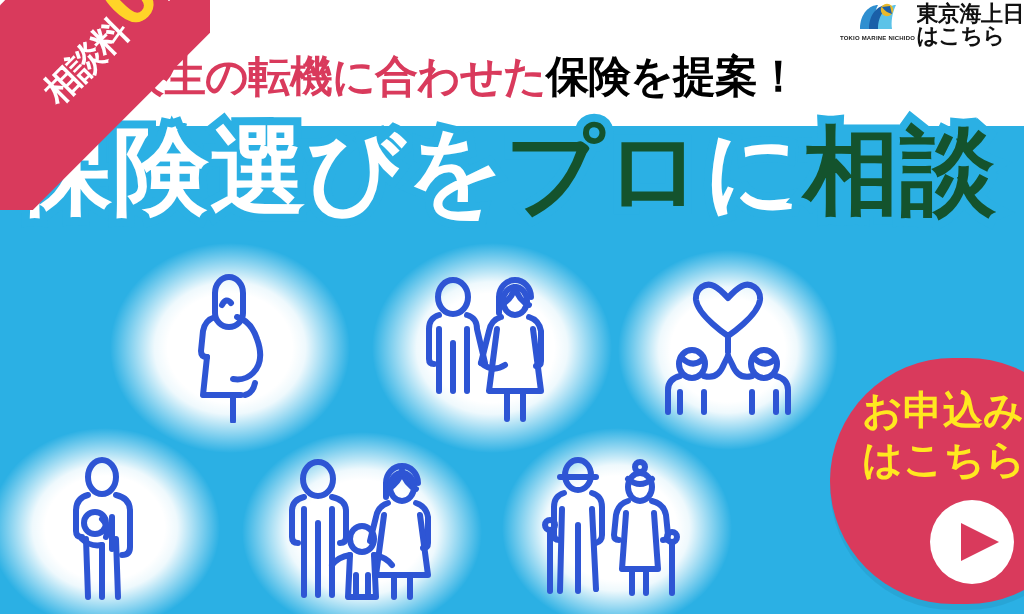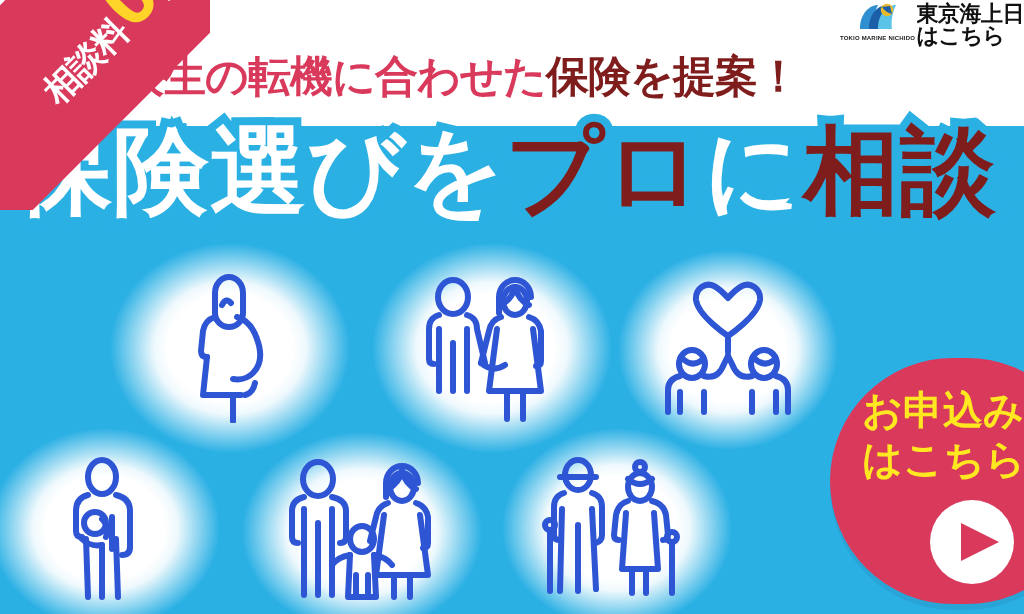--- a/index.html
+++ b/index.html
@@ -84,33 +84,33 @@
 
   
   .headline1 {
     position:absolute; left:0; top:55px; width:920px;
     text-align:center;
     font-size:43px; font-weight:bold; letter-spacing:-1px;
     white-space:nowrap; line-height:1;
     z-index:6;
   }
   .headline1 .red { color:#d93a5c; }
-  .headline1 .blk { color:#7f1d1d;margin-top:12px; }
+  .headline1 .blk { color:#000000;margin-top:12px; }
 
   
   .headline2 {
     position:absolute; left:16px; top:120px;
     font-size:96px; font-weight:bold; letter-spacing:1px;
     white-space:nowrap; line-height:1.06;
     z-index:7;
     -webkit-text-stroke:16px #2bb0e4;
     paint-order:stroke fill;
   }
   .headline2 .w { color:#ffffff; }
-  .headline2 .y { color:#7f1d1d; }
+  .headline2 .y { color:#14532d; }
 
   
   .icon-cell { position:absolute; z-index:3; }
   .glow {
     position:absolute; left:0; top:0; width:100%; height:100%;
     border-radius:50%;
     background:radial-gradient(closest-side, #ffffff 0%, #ffffff 52%, rgba(255,255,255,.92) 63%, rgba(255,255,255,.55) 78%, rgba(255,255,255,0) 100%);
   }
   .icon-cell svg { position:absolute; left:50%; top:50%; transform:translate(-50%,-50%); display:block; }
 

